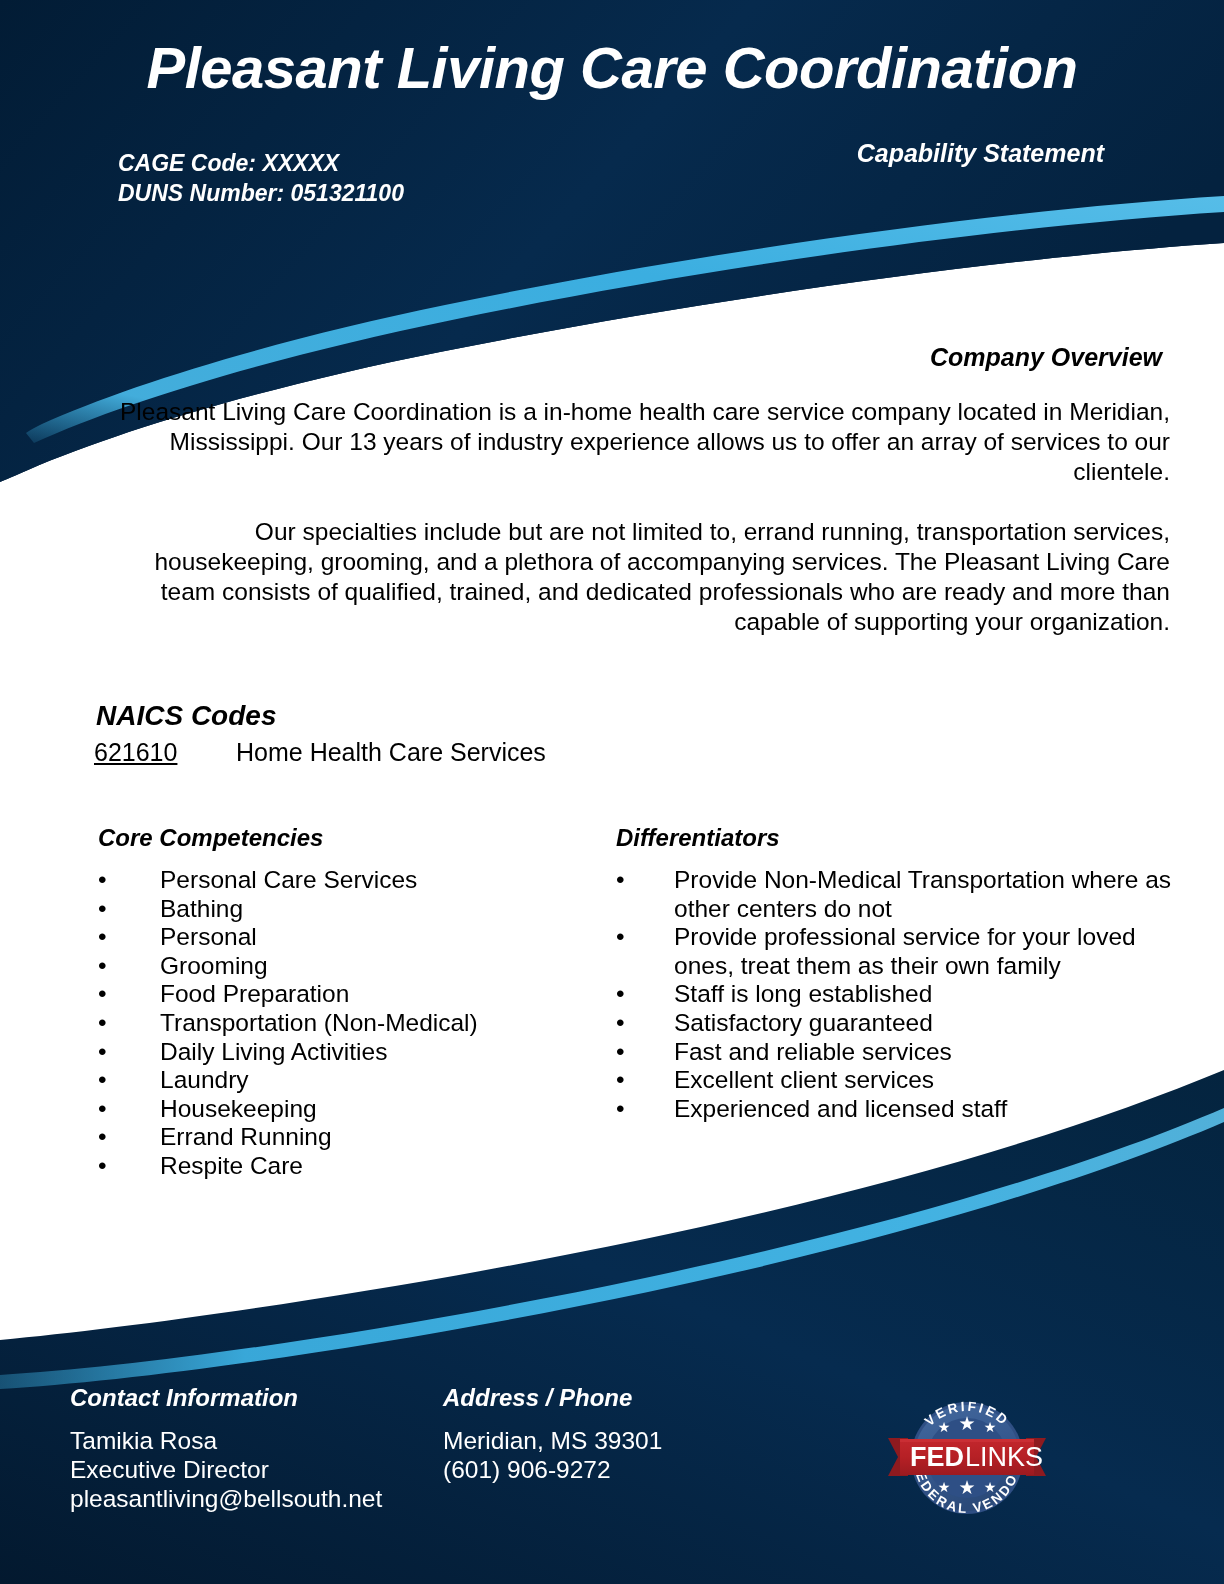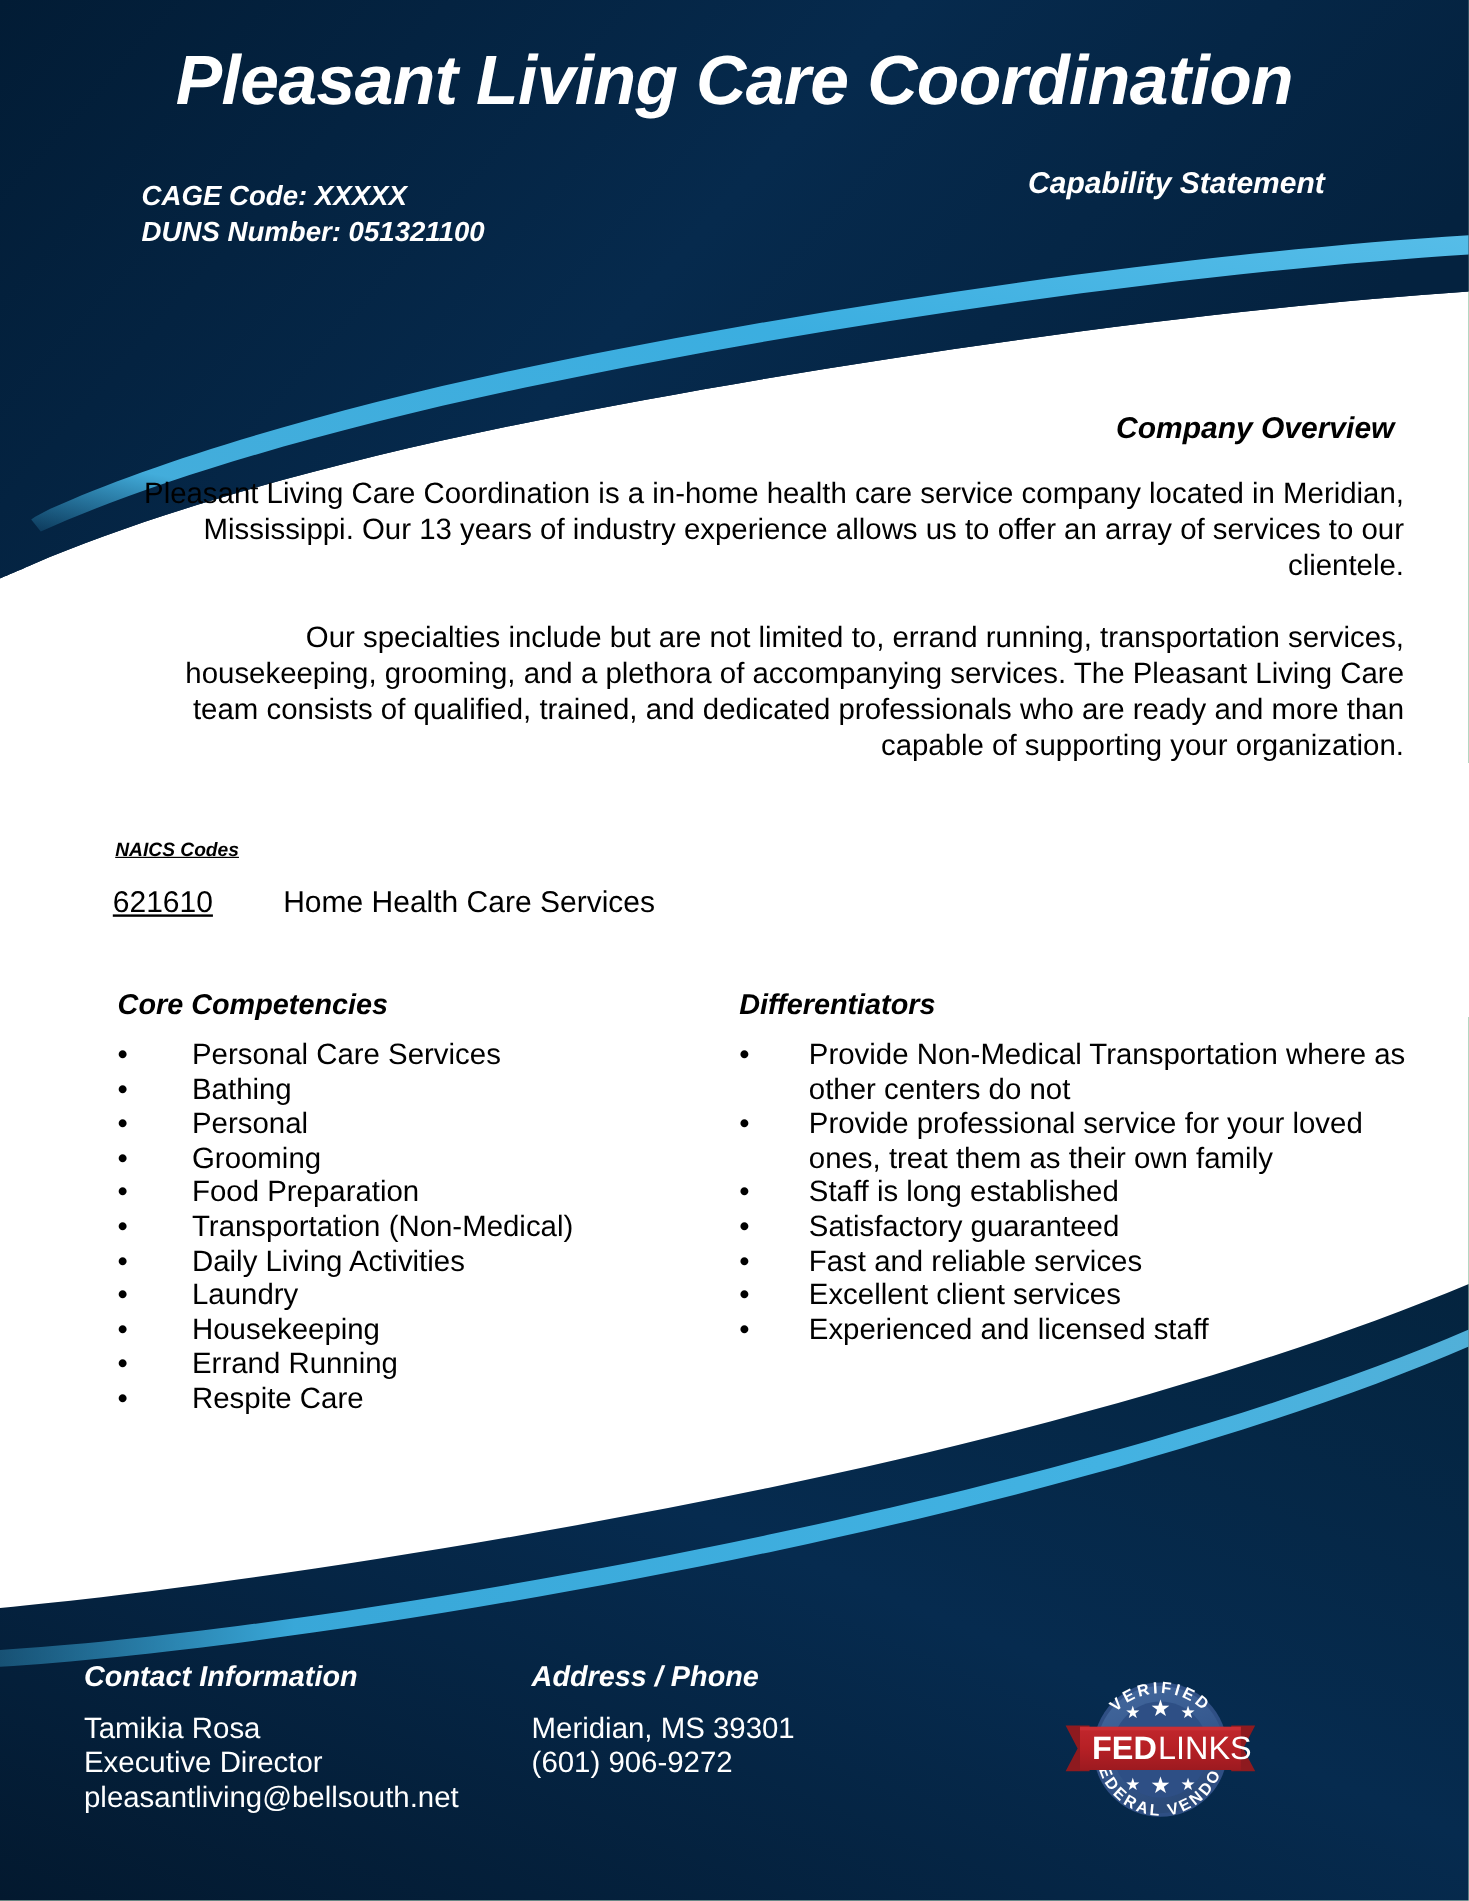--- a/index.html
+++ b/index.html
@@ -95,25 +95,24 @@
   }
   .overview-body p {
     margin: 0 0 30px 0;
   }
   .overview-body p:last-child { margin-bottom: 0; }
 
   .naics-head {
     position: absolute;
     top: 700px;
     left: 80px;
-    font-size: 16px;
-    font-weight: bold;
-    font-style: italic;
-    color: #000000;
-    text-decoration: underline;
+    font-size: 28px;
+    font-weight: bold;
+    font-style: italic;
+    color: #000000;
   }
   .naics-row {
     position: absolute;
     top: 738px;
     left: 78px;
     font-size: 25px;
     color: #000000;
     white-space: nowrap;
   }
   .naics-code { display: inline-block; width: 142px; text-decoration: underline; }

